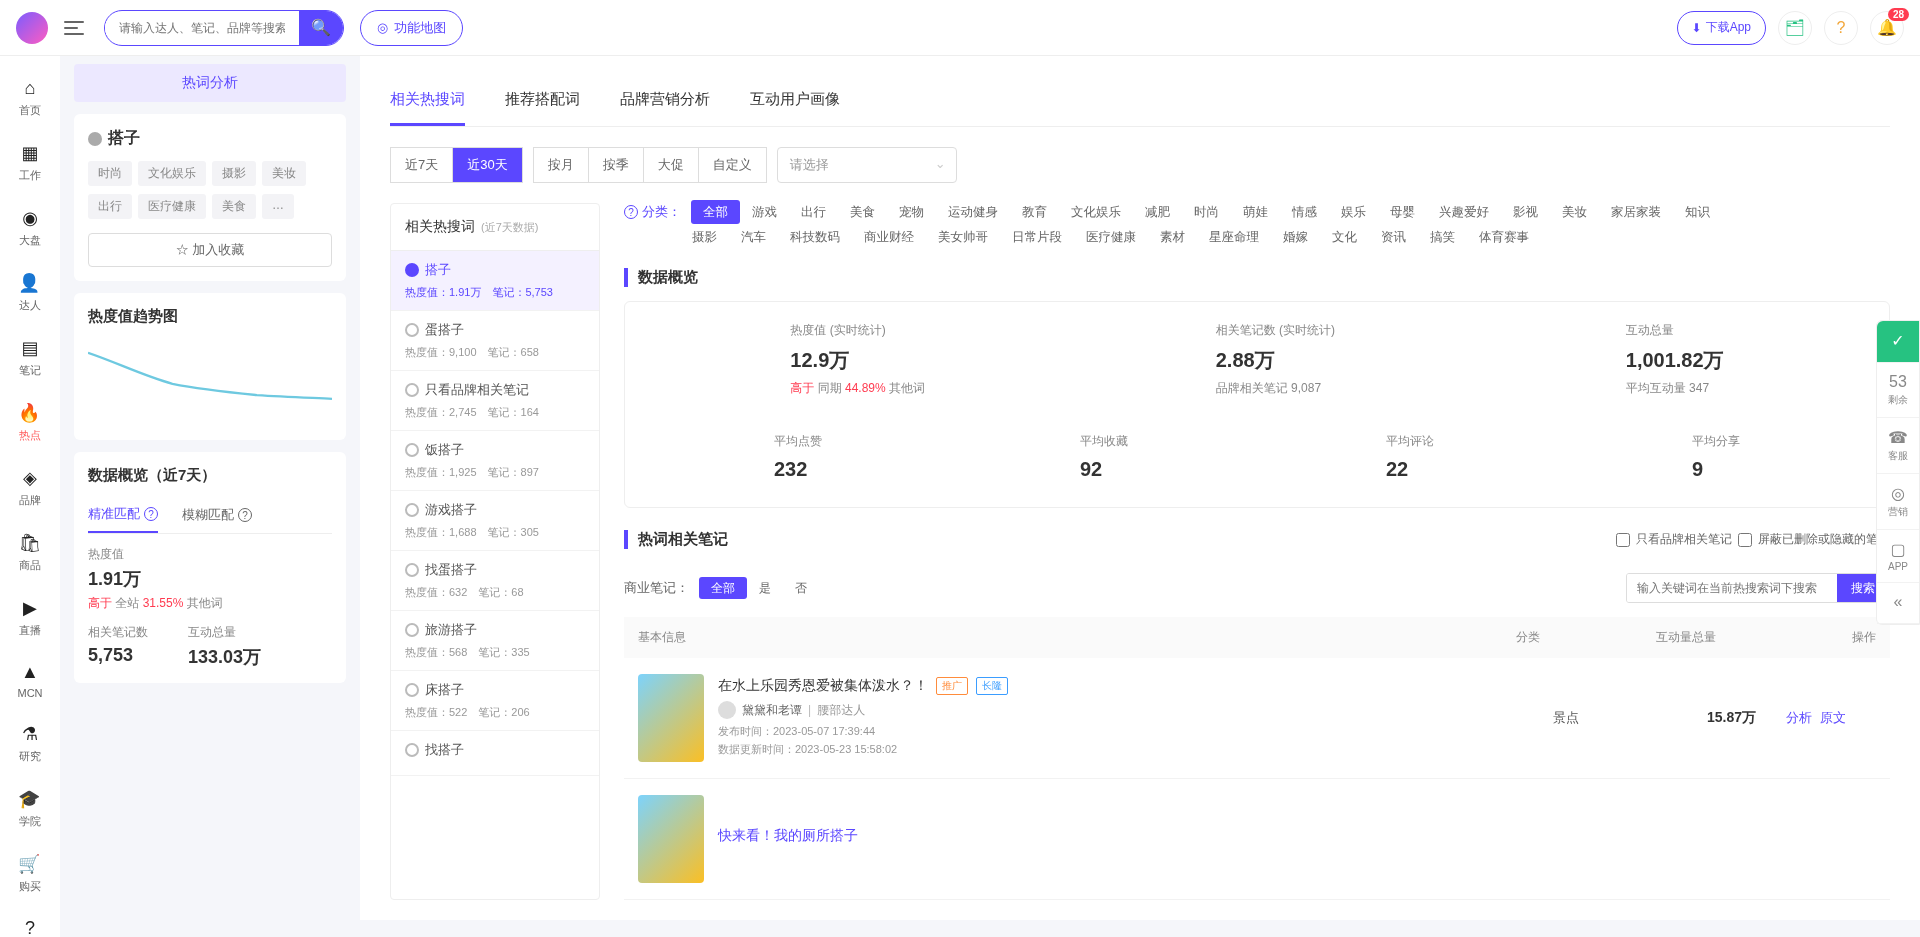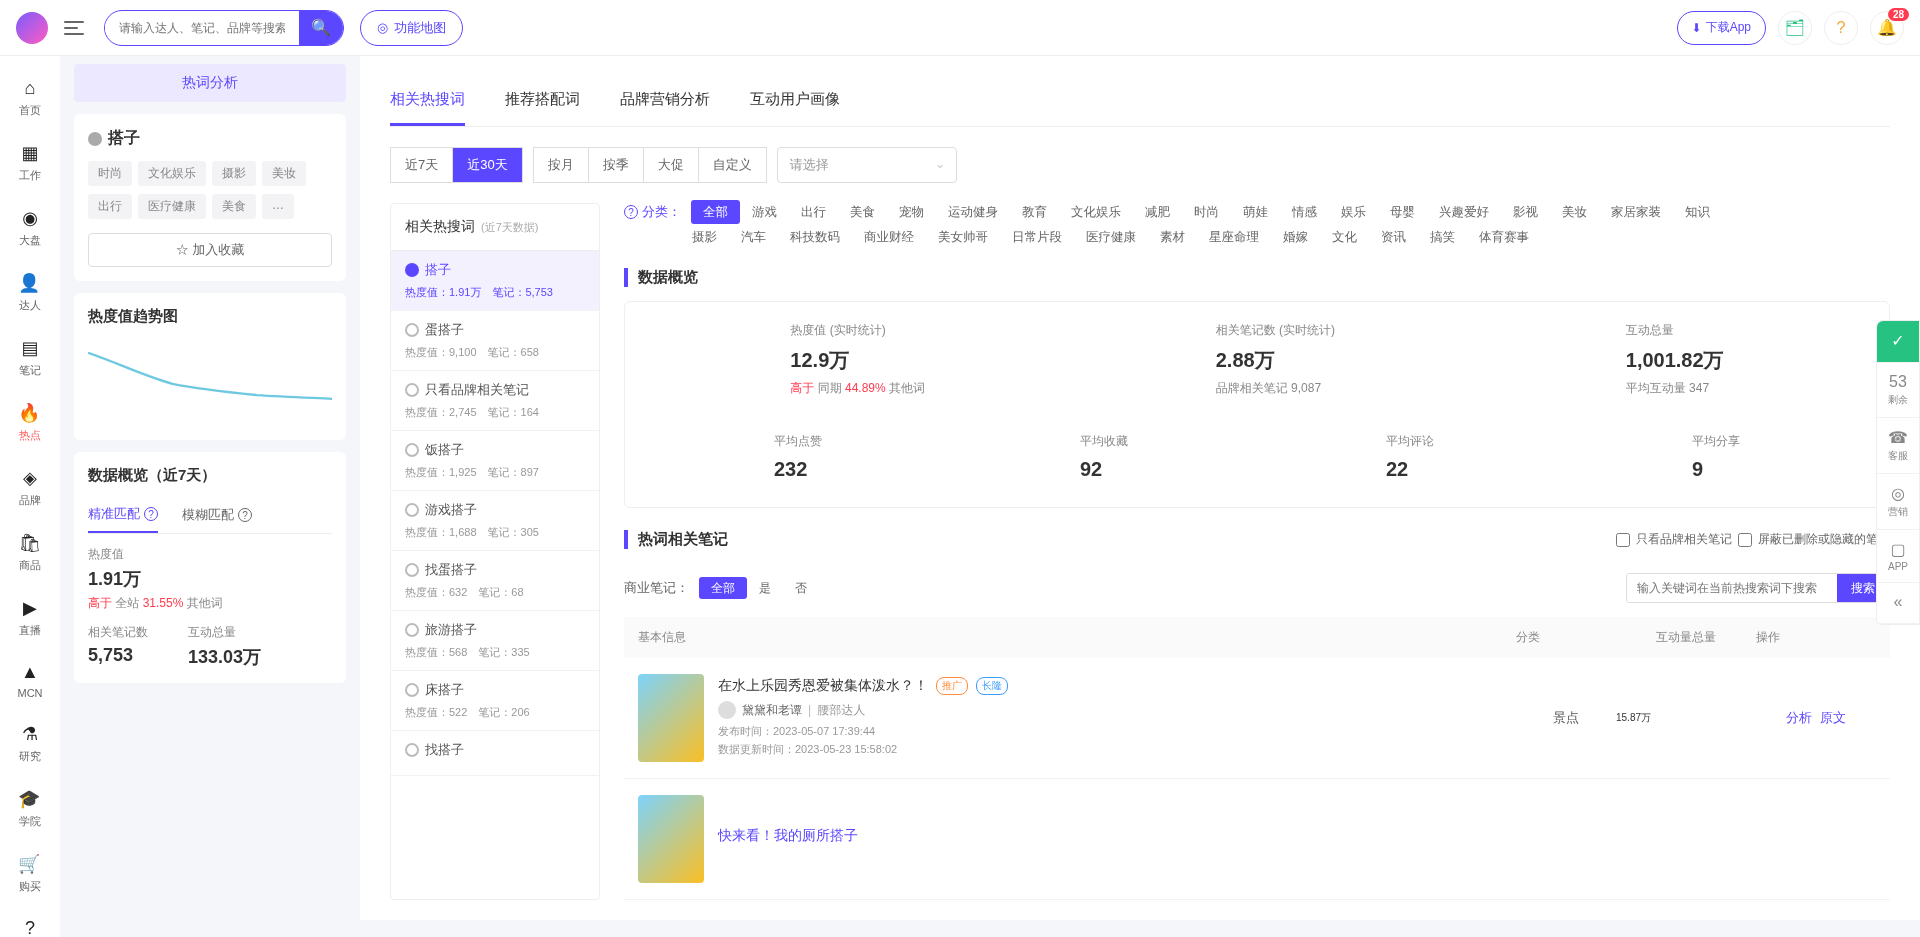--- a/index.html
+++ b/index.html
@@ -84,33 +84,33 @@
 .notes-filter-left{display:flex;align-items:center;gap:10px}
 .notes-filter-left .lbl{font-size:13px;color:#666}
 .pill{padding:4px 12px;font-size:12px;border-radius:3px;cursor:pointer;color:#666}
 .pill.active{background:#5b47ff;color:#fff}
 .chk{display:flex;align-items:center;gap:6px;font-size:12px;color:#666;cursor:pointer}
 .chk input{width:14px;height:14px}
 .search-sm{border:1px solid #ddd;border-radius:3px;display:flex;overflow:hidden}
 .search-sm input{border:none;outline:none;padding:7px 10px;font-size:12px;width:210px}
 .search-sm button{background:#5b47ff;color:#fff;border:none;padding:0 14px;font-size:12px;cursor:pointer}
 .table-head{display:flex;background:#fafafa;padding:12px 14px;font-size:12px;color:#888}
-.th-basic{flex:1}.th-cat{width:100px;text-align:left}.th-int{width:140px;text-align:center}.th-op{width:120px;text-align:left}
+.th-basic{flex:1}.th-cat{width:100px;text-align:left}.th-int{width:140px;text-align:center}.th-op{width:120px;text-align:right}
 .note-row{display:flex;padding:16px 14px;border-bottom:1px solid #f2f2f2;align-items:center}
 .note-thumb{width:66px;height:88px;background:linear-gradient(135deg,#7dd3fc,#fbbf24);border-radius:4px;margin-right:14px;flex-shrink:0}
 .note-info{flex:1}
 .note-title{font-size:14px;font-weight:500;margin-bottom:6px;display:flex;align-items:center;gap:8px}
-.note-badge{font-size:10px;padding:1px 5px;border:1px solid;border-radius:8px}
+.note-badge{font-size:10px;padding:1px 5px;border:1px solid;border-radius:2px}
 .note-badge.promo{color:#ff8c3b;border-color:#ff8c3b}
 .note-badge.brand{color:#3b9dff;border-color:#3b9dff}
 .note-author{font-size:12px;color:#666;display:flex;align-items:center;gap:6px;margin-bottom:4px}
 .note-avatar{width:18px;height:18px;border-radius:50%;background:#ddd}
 .note-meta{font-size:11px;color:#999;line-height:1.6}
 .note-cat{width:100px;text-align:center;font-size:13px;color:#555}
-.note-int{width:140px;text-align:left;font-size:10px;font-weight:400}
+.note-int{width:140px;text-align:right;font-size:14px;font-weight:700}
 .note-ops{width:120px;text-align:center;font-size:13px;color:#5b47ff}
 .note-ops span{cursor:pointer;margin:0 4px}
 .right-dock{position:fixed;right:0;top:320px;width:44px;background:#fff;border:1px solid #eee;border-radius:6px 0 0 6px;z-index:60}
 .dock-item{padding:10px 0;text-align:center;font-size:10px;color:#888;border-bottom:1px solid #f2f2f2;cursor:pointer}
 .dock-item .di{font-size:16px;display:block;margin-bottom:2px}
 .dock-green{background:#26c281;color:#fff;border-radius:6px 0 0 0}
 .notes-title-row{display:flex;align-items:center;justify-content:space-between;margin-top:22px}
 .notes-checks{display:flex;gap:6px}
 </style>
 </head>

